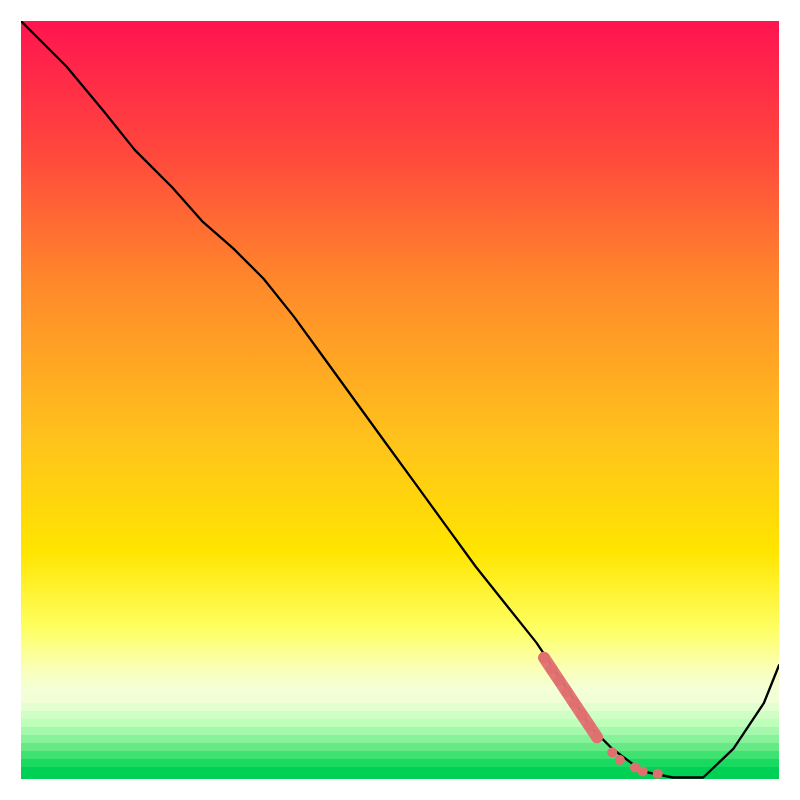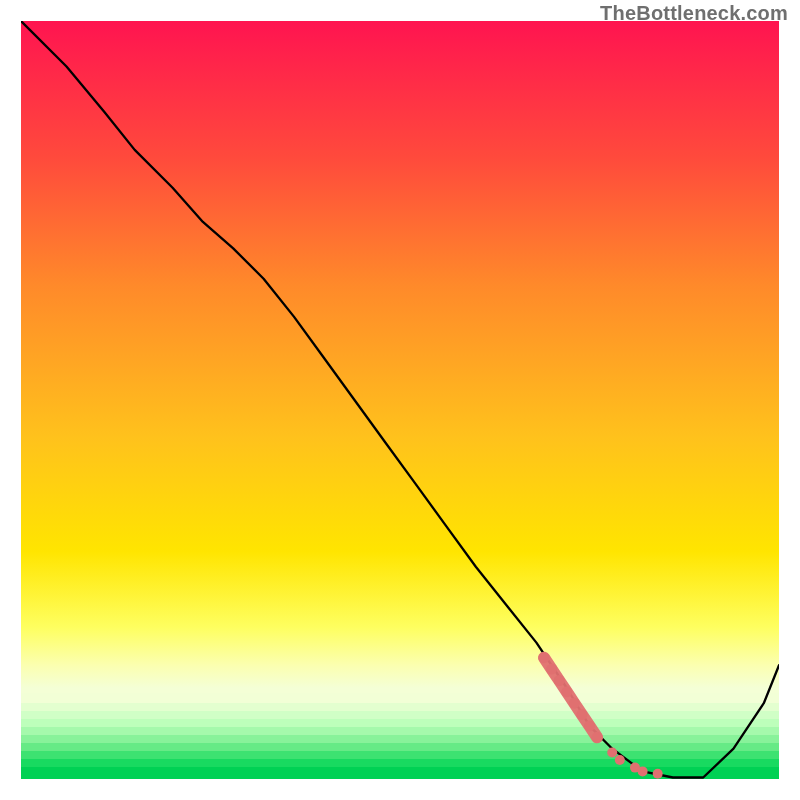--- a/index.html
+++ b/index.html
@@ -47,21 +47,20 @@
     font-size: 20px;
     font-weight: 600;
     letter-spacing: 0.2px;
     user-select: none;
   }
 </style>
 </head>
 <body>
 
 <div class="chart-wrap">
-  <div class="watermark">TheBottleneck.com</div>
 
   <div class="plot-area">
 
     <div class="gradient-bg">
       <svg viewBox="0 0 758 758" preserveAspectRatio="none">
         <defs>
           <linearGradient id="mainGrad" x1="0" y1="0" x2="0" y2="1">
             <stop offset="0%" stop-color="#ff1450"></stop>
             <stop offset="18%" stop-color="#ff4a3c"></stop>
             <stop offset="35%" stop-color="#ff8a2a"></stop>

